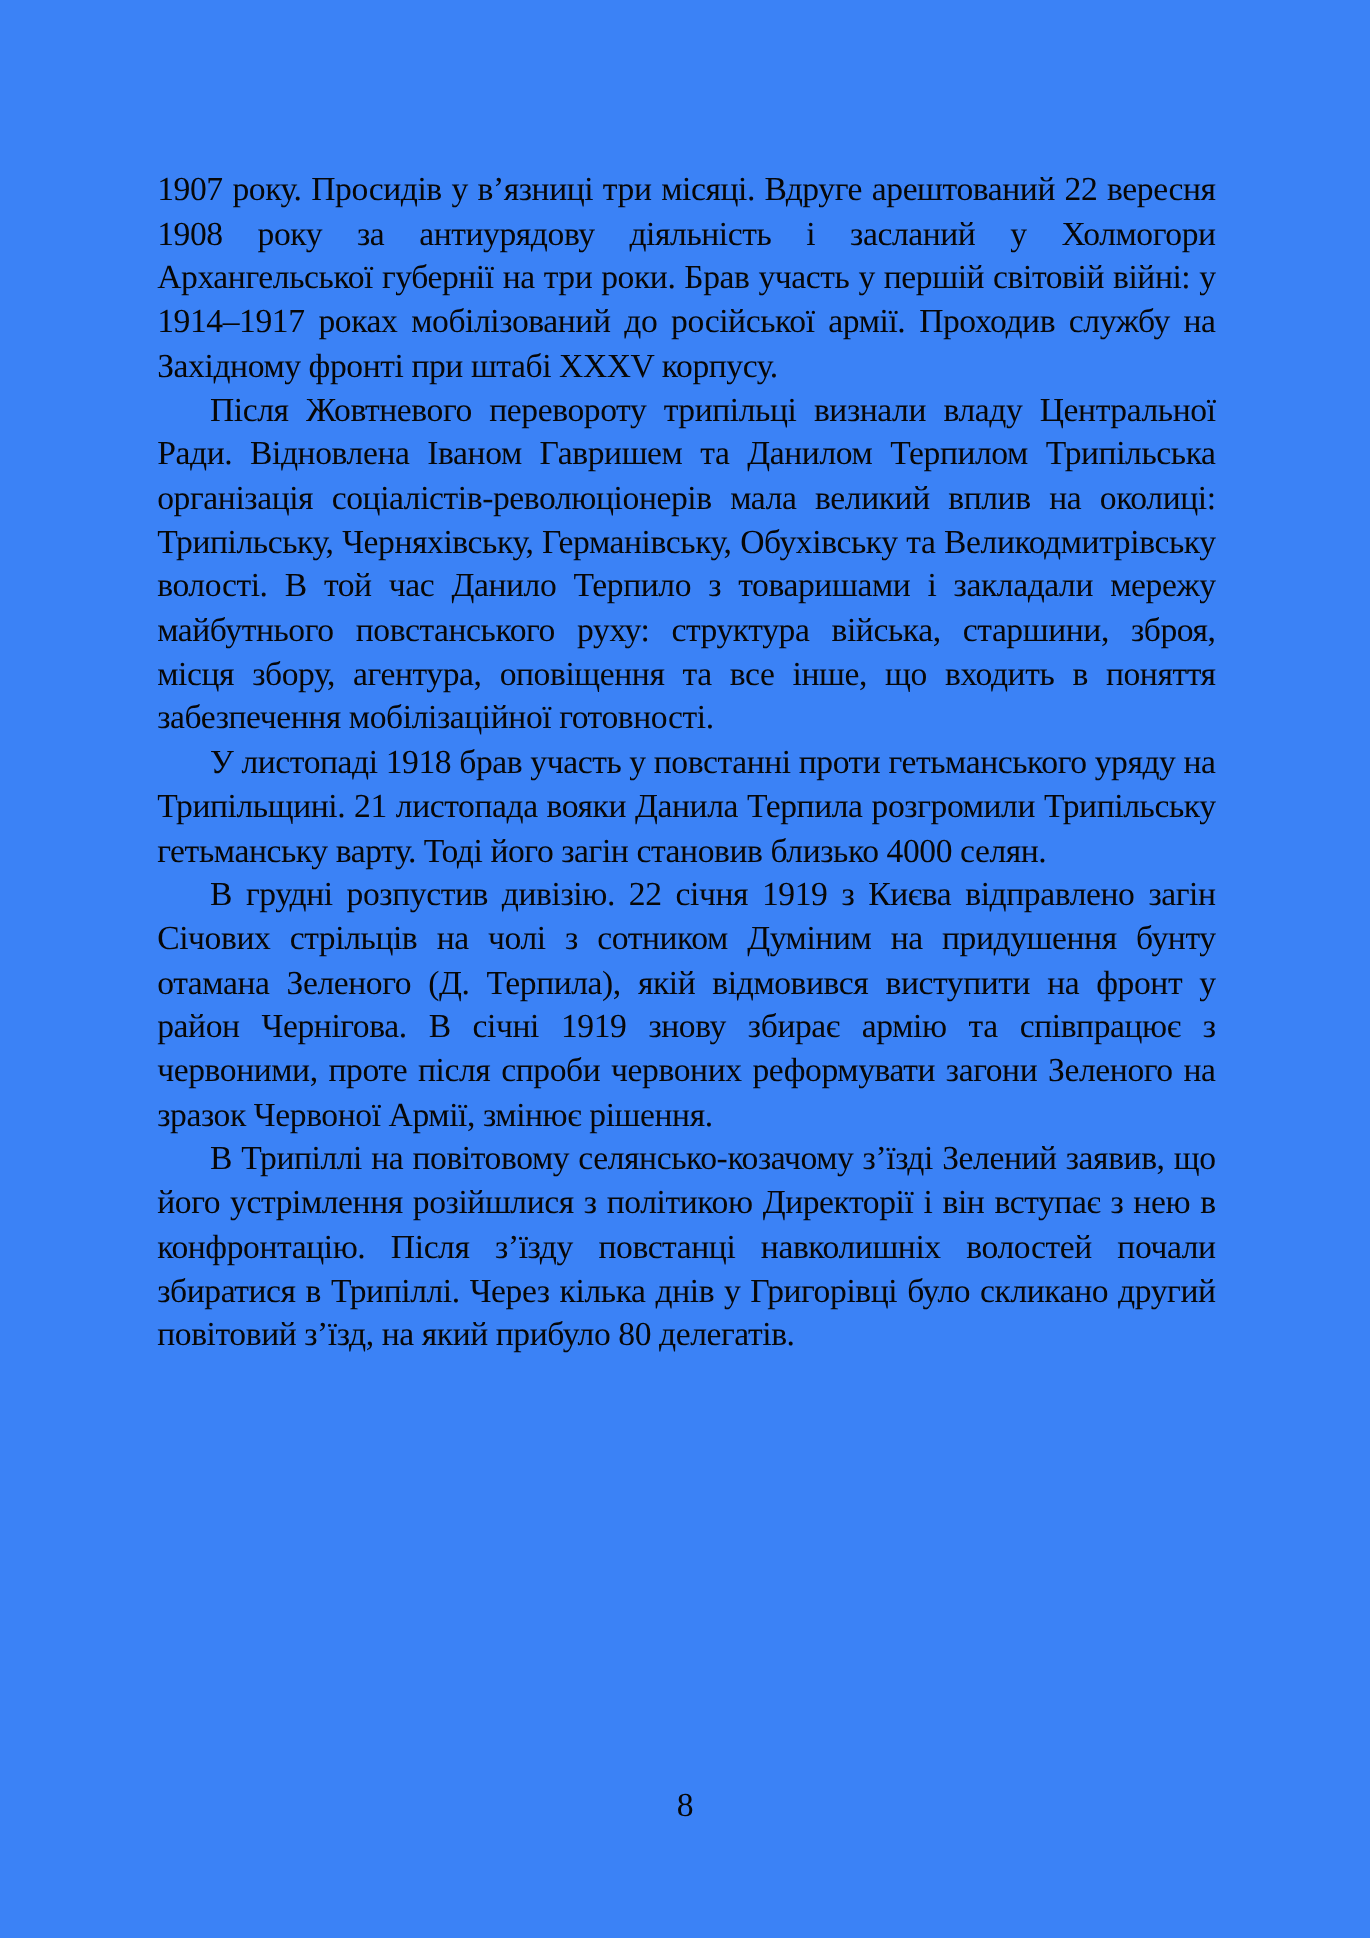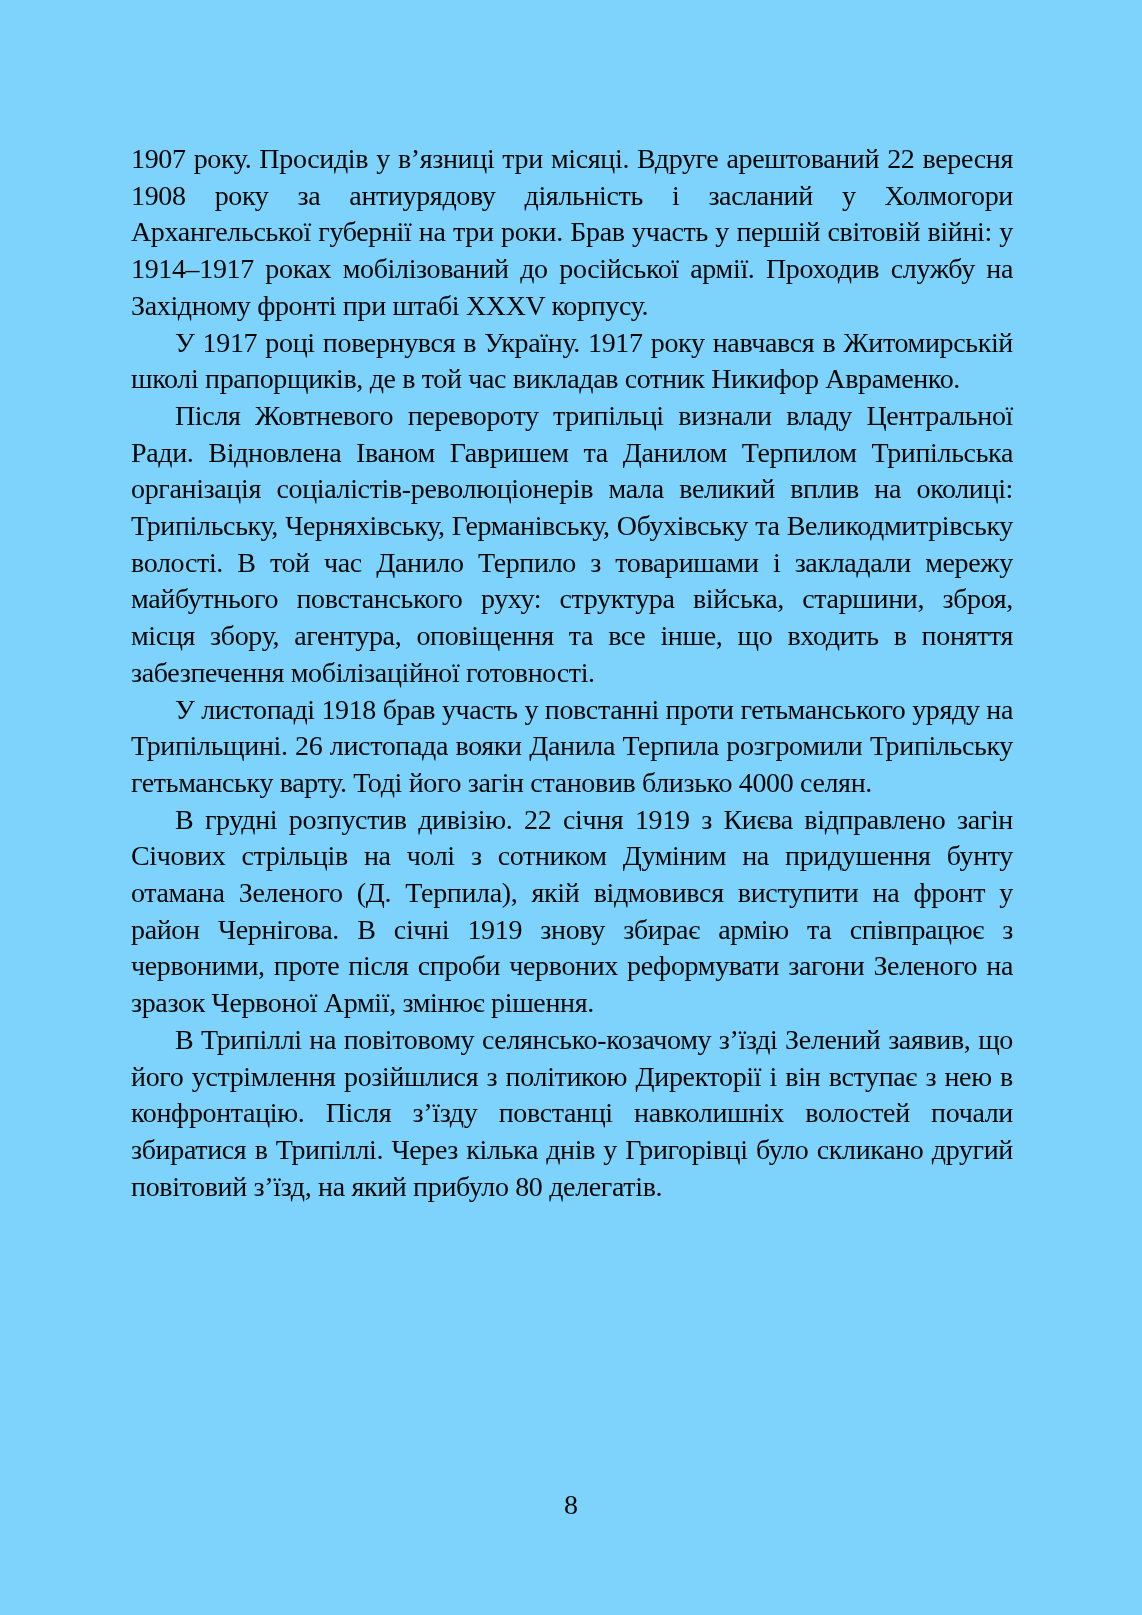--- a/index.html
+++ b/index.html
@@ -9,21 +9,21 @@
   body {
     width: 1142px;
     height: 1615px;
     background: #ffffff;
     position: relative;
     overflow: hidden;
   }
   .page {
     position: absolute;
     inset: 0;
-    background: #7dd3fc;
+    background: #3b82f6;
     color: #070707;
     font-family: "Liberation Serif", "DejaVu Serif", serif;
   }
   .text-block {
     position: absolute;
     left: 131px;
     top: 141px;
     width: 882px;
     font-size: 28px;
     line-height: 36.7px;
@@ -49,22 +49,21 @@
     color: #070707;
   }
 </style>
 </head>
 <body>
 
 <div class="page">
 
   <div class="text-block">
     <p class="continuation">1907 року. Просидів у в’язниці три місяці. Вдруге арештований 22 вересня 1908 року за антиурядову діяльність і засланий у Холмогори Архангельської губернії на три роки. Брав участь у першій світовій війні: у 1914–1917 роках мобілізований до російської армії. Проходив службу на Західному фронті при штабі XXXV корпусу.</p>
-    <p>У 1917 році повернувся в Україну. 1917 року навчався в Житомирській школі прапорщиків, де в той час викладав сотник Никифор Авраменко.</p>
     <p>Після Жовтневого перевороту трипільці визнали владу Центральної Ради. Відновлена Іваном Гавришем та Данилом Терпилом Трипільська організація соціалістів-революціонерів мала великий вплив на околиці: Трипільську, Черняхівську, Германівську, Обухівську та Великодмитрівську волості. В той час Данило Терпило з товаришами і закладали мережу майбутнього повстанського руху: структура війська, старшини, зброя, місця збору, агентура, оповіщення та все інше, що входить в поняття забезпечення мобілізаційної готовності.</p>
-    <p>У листопаді 1918 брав участь у повстанні проти гетьманського уряду на Трипільщині. 26 листопада вояки Данила Терпила розгромили Трипільську гетьманську варту. Тоді його загін становив близько 4000 селян.</p>
+    <p>У листопаді 1918 брав участь у повстанні проти гетьманського уряду на Трипільщині. 21 листопада вояки Данила Терпила розгромили Трипільську гетьманську варту. Тоді його загін становив близько 4000 селян.</p>
     <p>В грудні розпустив дивізію. 22 січня 1919 з Києва відправлено загін Січових стрільців на чолі з сотником Думіним на придушення бунту отамана Зеленого (Д. Терпила), якій відмовився виступити на фронт у район Чернігова. В січні 1919 знову збирає армію та співпрацює з червоними, проте після спроби червоних реформувати загони Зеленого на зразок Червоної Армії, змінює рішення.</p>
     <p>В Трипіллі на повітовому селянсько-козачому з’їзді Зелений заявив, що його устрімлення розійшлися з політикою Директорії і він вступає з нею в конфронтацію. Після з’їзду повстанці навколишніх волостей почали збиратися в Трипіллі. Через кілька днів у Григорівці було скликано другий повітовий з’їзд, на який прибуло 80 делегатів.</p>
   </div>
 
   <div class="page-number">8</div>
 
 </div>
 
 </body></html>

